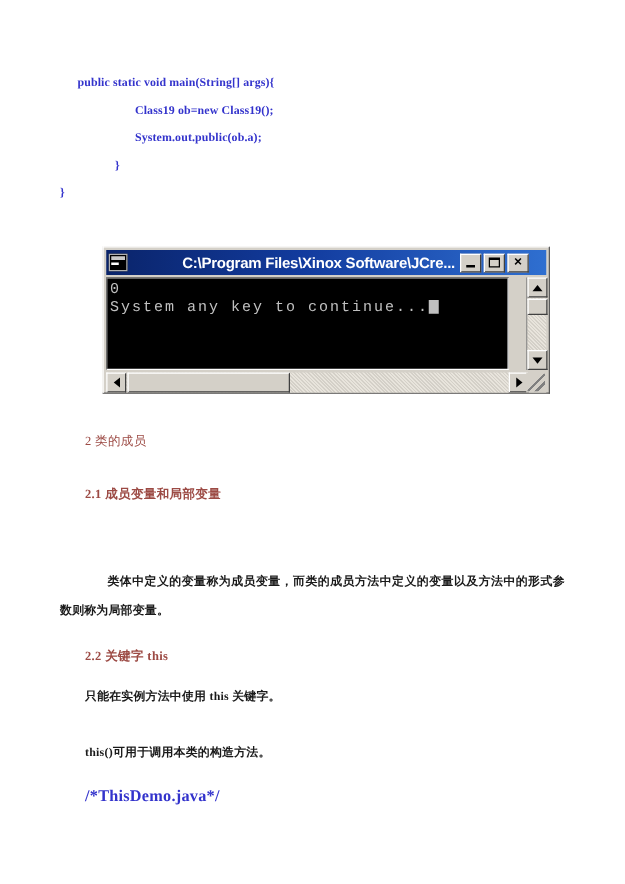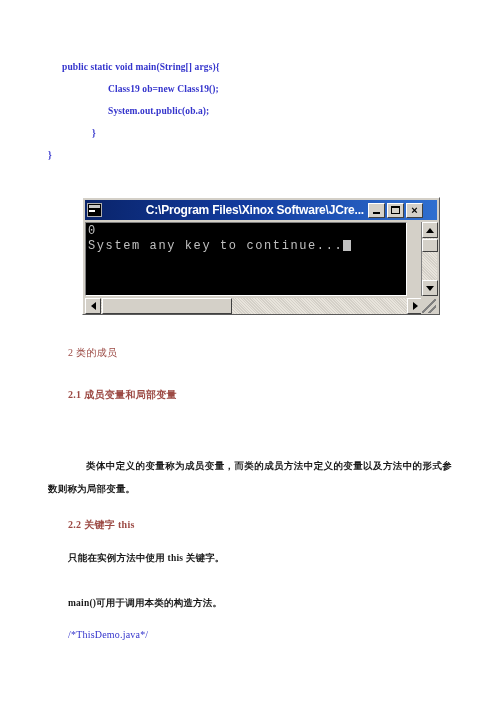--- a/index.html
+++ b/index.html
@@ -298,22 +298,22 @@
     text-align: justify;
     letter-spacing: 0.2px;
   }
   .para.indent { text-indent: 38px; }
   .para.noindent { text-indent: 0; }
   .blue-code {
     position: absolute;
     left: 68px;
     color: #3333cc;
     font-family: "Liberation Serif", "DejaVu Serif", serif;
-    font-weight: normal;
-    font-size: 10px;
+    font-weight: bold;
+    font-size: 13px;
     white-space: nowrap;
     letter-spacing: 0.2px;
   }
 </style>
 </head>
 <body>
 
 <div class="page">
 
   <div class="code-block">
@@ -380,17 +380,17 @@
 
   <div class="para indent" style="top:411px;margin-top:44px;">类体中定义的变量称为成员变量，而类的成员方法中定义的变量以及方法中的形式参数则称为局部变量。</div>
 
 
 
   <div class="h2" style="top:518px;">2.2  关键字 this</div>
 
 
   <div class="para noindent" style="top:536px;left:68px;width:384px;margin-top:11px;">只能在实例方法中使用 this 关键字。</div>
 
-  <div class="para noindent" style="top:592px;left:68px;width:384px;">main()可用于调用本类的构造方法。</div>
+  <div class="para noindent" style="top:592px;left:68px;width:384px;">this()可用于调用本类的构造方法。</div>
 
   <div class="blue-code" style="top:629px;">/*ThisDemo.java*/</div>
 
 </div>
 
 </body></html>

